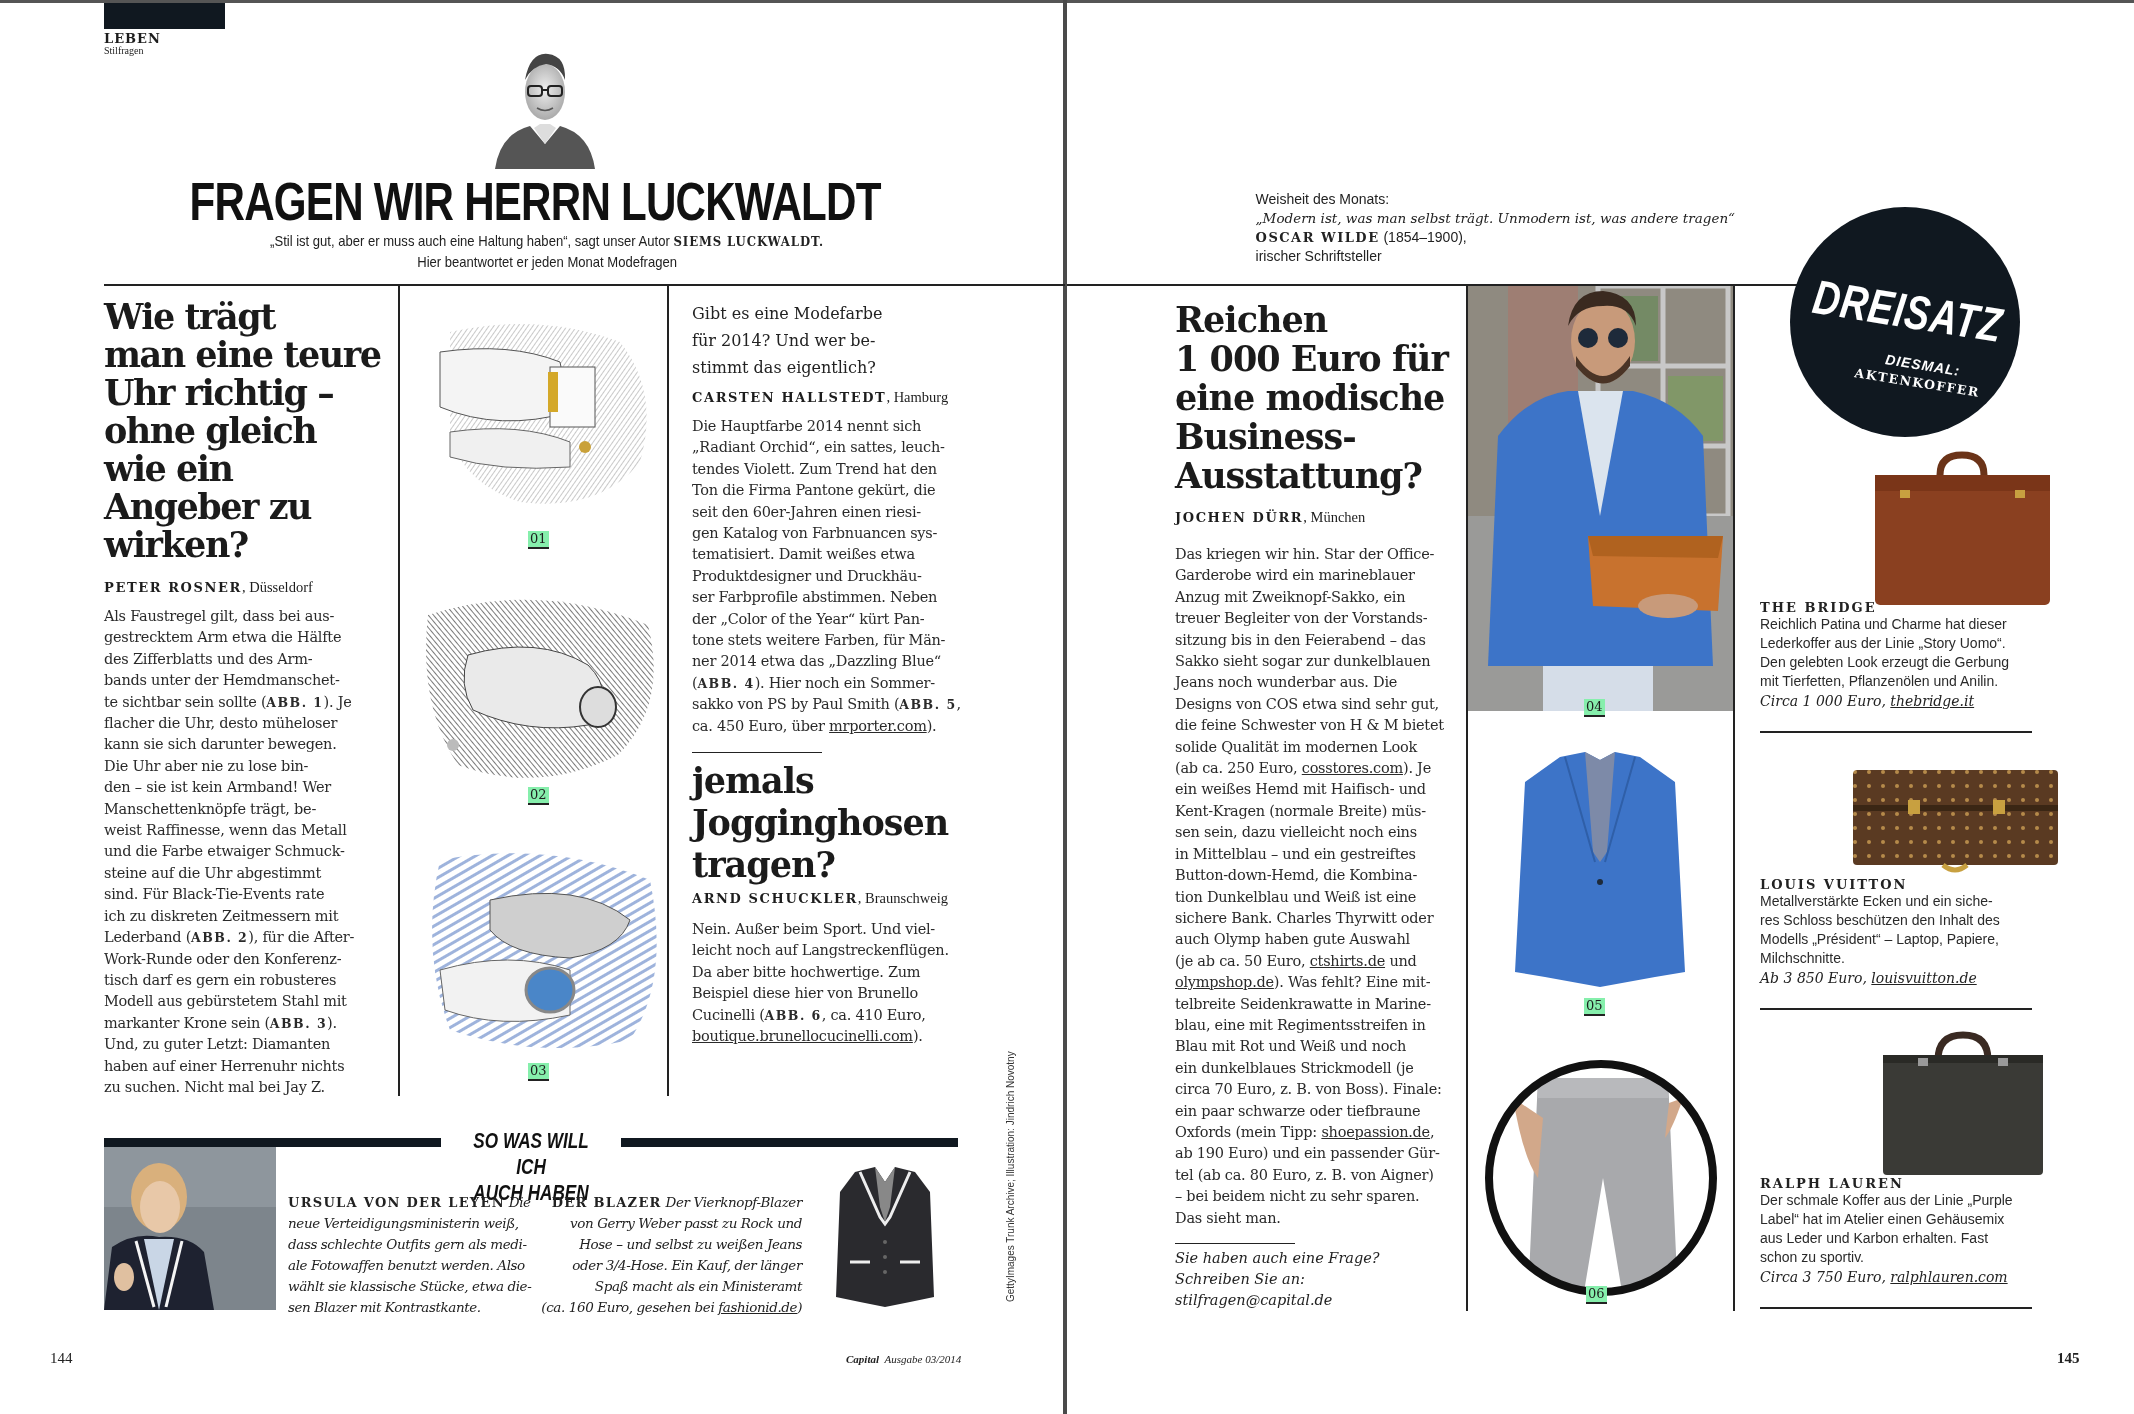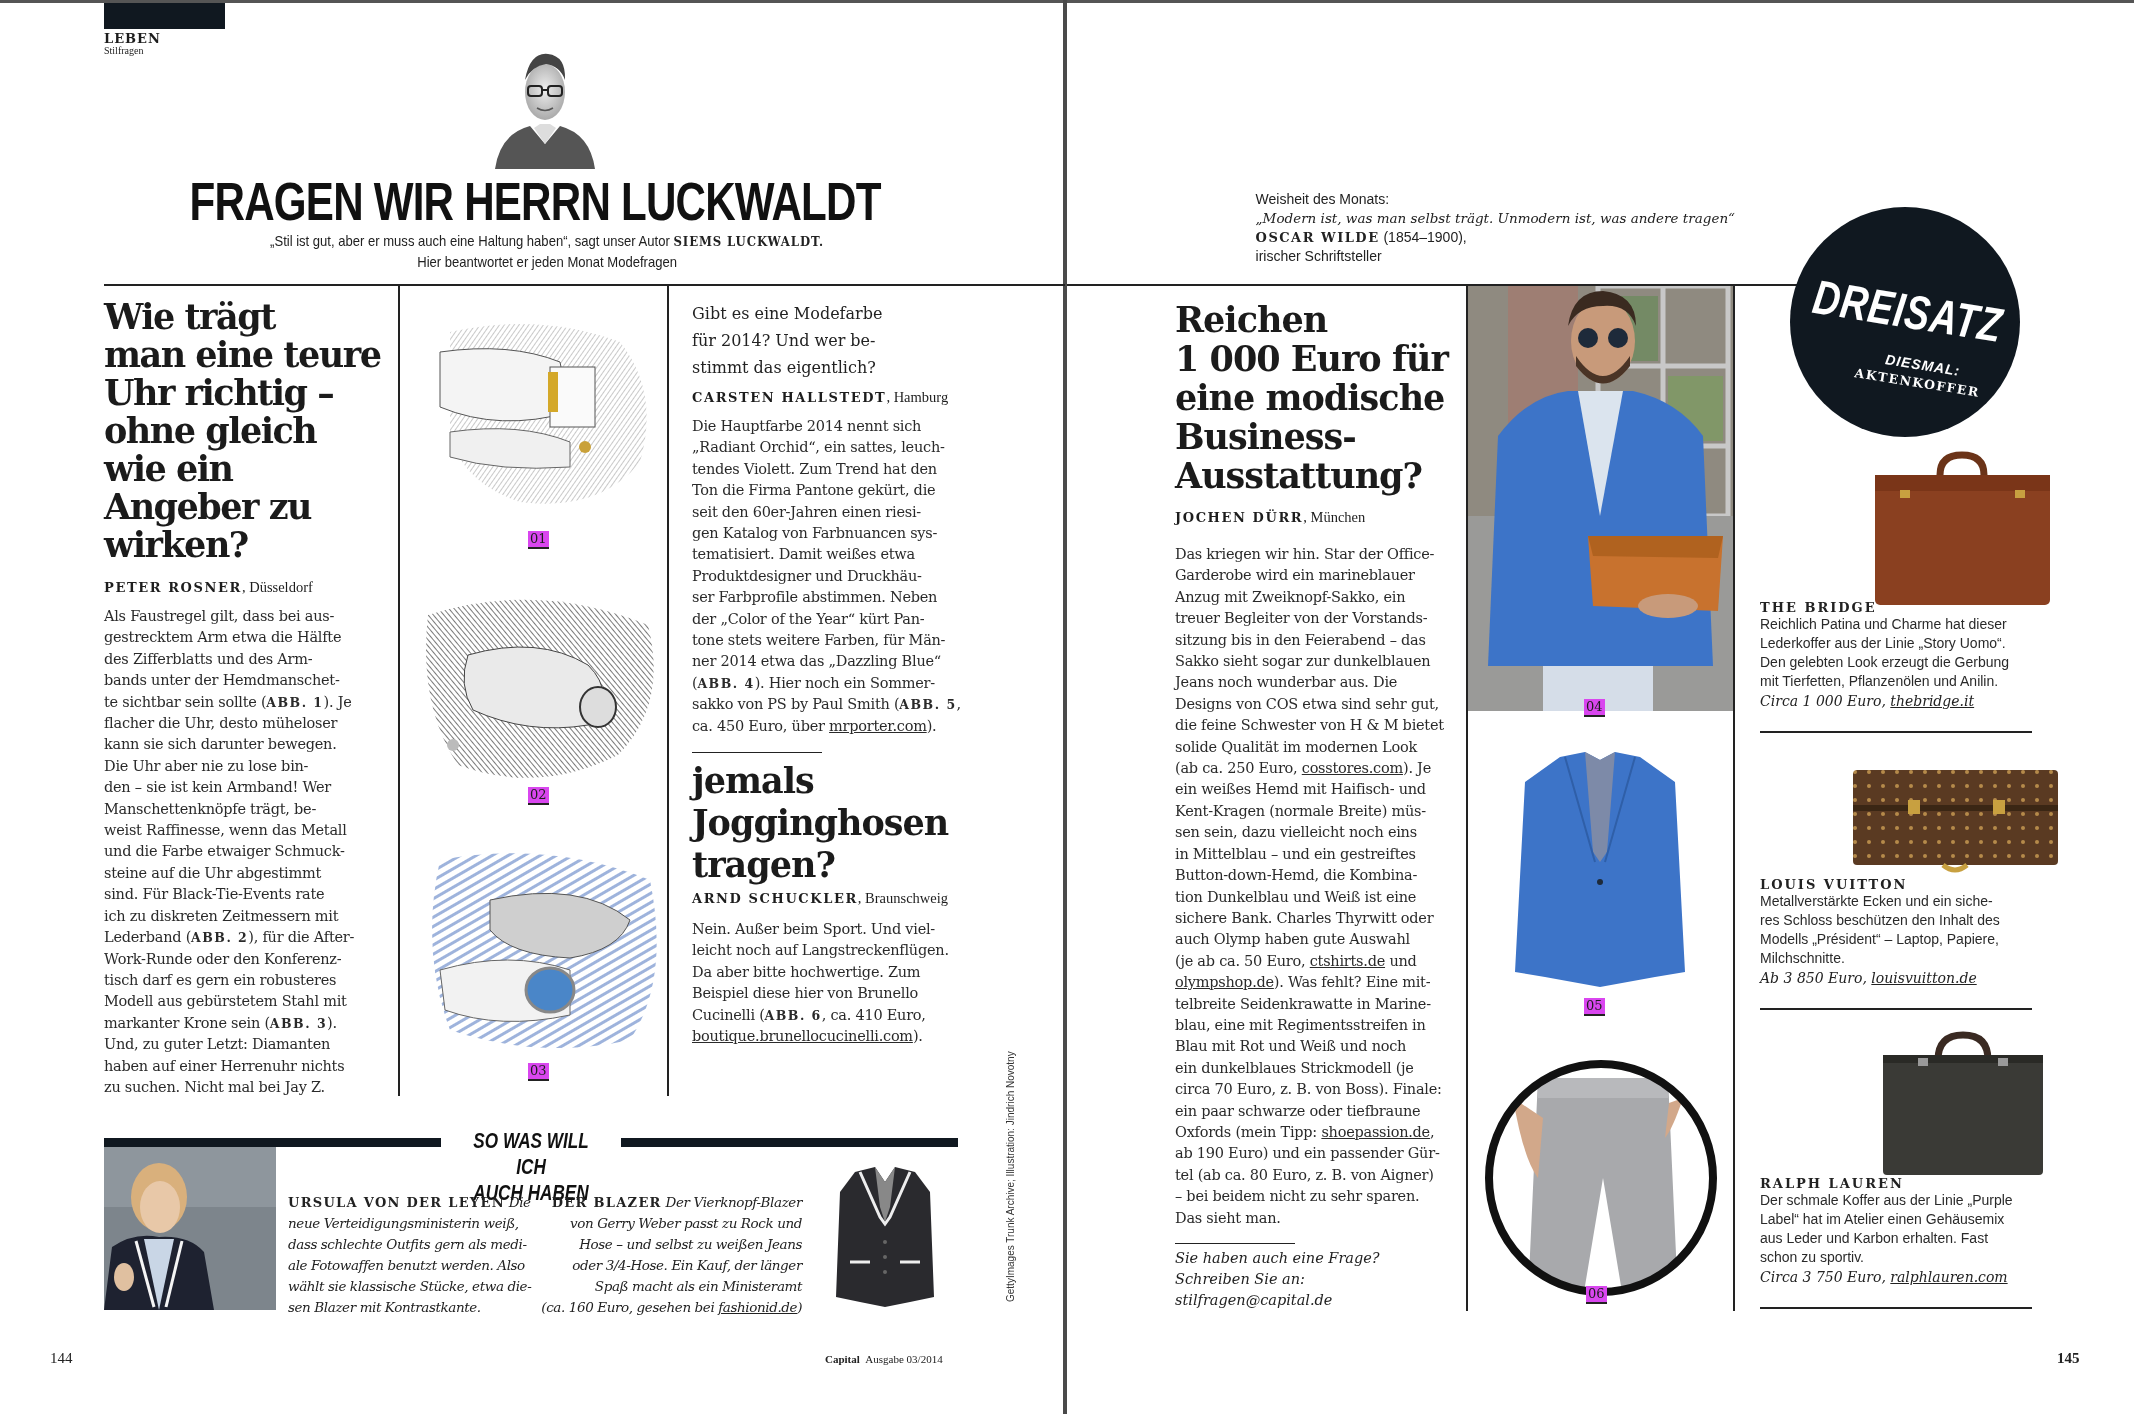--- a/index.html
+++ b/index.html
@@ -32,21 +32,21 @@
   .q-big { font-family: "DejaVu Serif", serif; font-weight: bold; color: #1b1b1b; letter-spacing: -1.5px; }
   .q-light { font-family: "DejaVu Serif", serif; font-weight: normal; color: #222; }
   .byline { font-size: 13px; letter-spacing: 1.6px; font-weight: bold; font-family: "DejaVu Serif", serif; }
   .byline .city { font-family: Liberation Serif, serif; letter-spacing: 0; font-weight: normal; font-size: 14.5px; }
   .body { font-family: "DejaVu Serif", serif; font-size: 14.5px; line-height: 21.4px; color: #2a2a2a; letter-spacing: -0.25px; }
   .body .abb { font-weight: bold; font-size: 12.5px; letter-spacing: 1.5px; }
   .body u, .link { text-decoration: underline; }
 
   
   .illus { background: transparent; }
-  .fig-num { font-family: "DejaVu Serif", serif; font-size: 13px; border-bottom: 2px solid #222; padding: 0 2px 1px; text-align: center; background: #d946ef; }
+  .fig-num { font-family: "DejaVu Serif", serif; font-size: 13px; border-bottom: 2px solid #222; padding: 0 2px 1px; text-align: center; background: #86efac; }
 
   
   .box-bar { height: 9px; background: #101820; }
   .box-title { font-family: "Liberation Sans", sans-serif; font-weight: bold; font-style: italic; font-size: 22px; line-height: 26px; text-align: center; transform: scaleX(0.78); transform-origin: center top; color: #111; }
   .box-text { font-family: "DejaVu Serif", serif; font-style: italic; font-size: 13.5px; line-height: 21px; color: #222; letter-spacing: -0.4px; }
   .box-text b { font-style: normal; letter-spacing: 1.3px; font-size: 13px; }
   .credits { writing-mode: vertical-rl; transform: rotate(180deg); font-family: "Liberation Sans", sans-serif; font-size: 10px; color: #333; }
 
   .folio { font-family: "Liberation Serif", serif; font-size: 15px; color: #222; }
   .footer-cap { font-family: "Liberation Serif", serif; font-size: 11px; color: #222; }
@@ -278,21 +278,21 @@
   <path d="M25 10 L45 5 L55 20 L65 5 L85 10 L100 30 L104 135 L80 140 L55 145 L30 140 L6 135 L10 30 Z" fill="#2a2a2e"></path>
   <path d="M45 5 L55 20 L65 5 L60 45 L55 60 L50 45 Z" fill="#888"></path>
   <path d="M30 10 L50 55 L55 62 L60 55 L80 10" fill="none" stroke="#eee" stroke-width="3"></path>
   <path d="M20 100 L40 100 M70 100 L90 100" stroke="#eee" stroke-width="3"></path>
   <circle cx="55" cy="80" r="2" fill="#666"></circle>
     <circle cx="55" cy="95" r="2" fill="#666"></circle>
     <circle cx="55" cy="110" r="2" fill="#666"></circle>
 </svg>
 
 <div class="abs folio" style="left:50px;top:1350px;">144</div>
-<div class="abs footer-cap" style="left:825px;top:1353px;">
+<div class="abs footer-cap" style="left:846px;top:1353px;font-style:italic;">
   <b>Capital</b>&nbsp;&nbsp;<span>Ausgabe 03/2014</span>
 </div>
 
 <div class="abs wisdom sans">
   <div>Weisheit des Monats:</div>
   <div class="quote">„Modern ist, was man selbst trägt. Unmodern ist, was andere tragen“</div>
   <div><b>OSCAR WILDE</b><span> (1854–1900),</span></div>
   <div>irischer Schriftsteller</div>
 </div>
 

